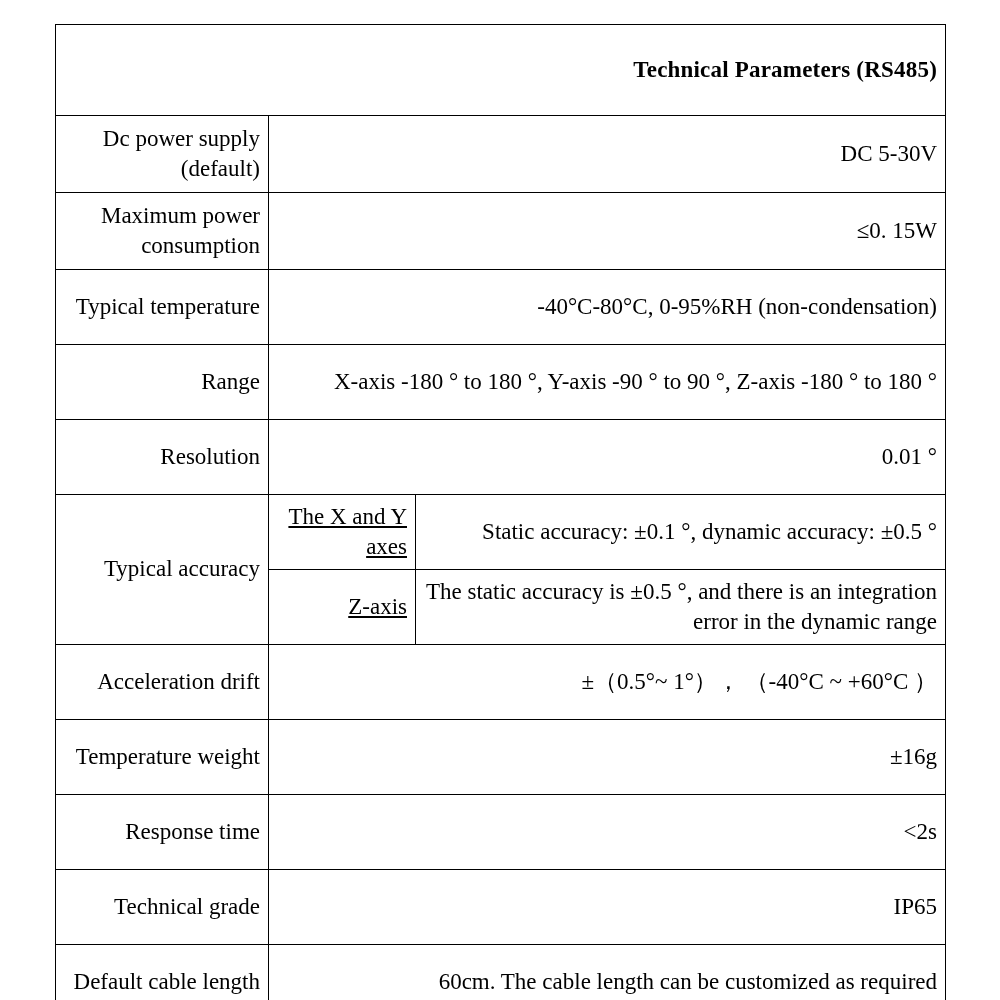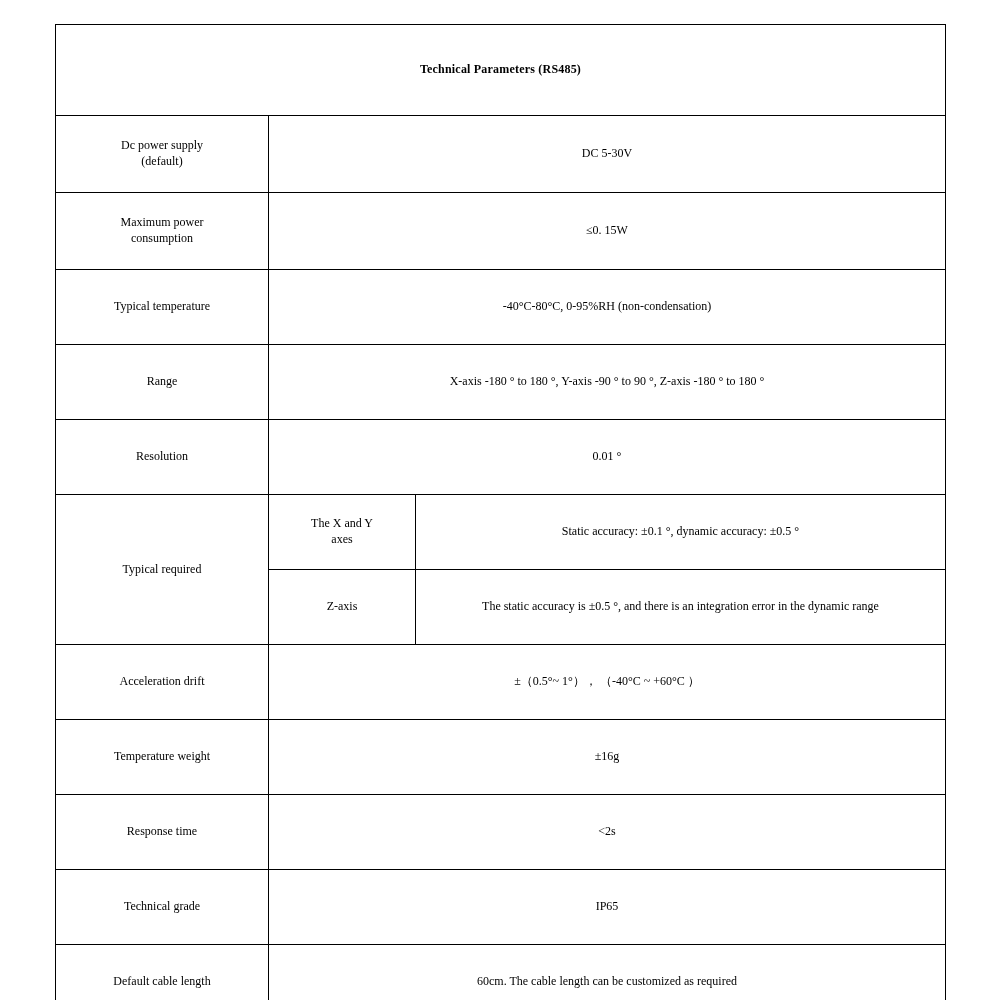--- a/index.html
+++ b/index.html
@@ -24,38 +24,39 @@
     position: absolute;
     left: 55px;
     top: 24px;
     width: 891px;
     border-collapse: collapse;
     table-layout: fixed;
     background: #ffffff;
   }
   .spec-table td {
     border: 1px solid #000000;
-    text-align: center;
+    text-align: right;
     vertical-align: middle;
     padding: 6px 8px;
-    font-size: 12px;
+    font-size: 23px;
     line-height: 1.32;
     font-family: "Liberation Serif", "DejaVu Serif", serif;
   }
   .title-cell {
     font-size: 23px;
     font-weight: bold;
     height: 78px;
     letter-spacing: 0.2px;
   }
   .label-cell {
     width: 213px;
   }
   .sub-label-cell {
     width: 147px;
+    text-decoration: underline;
   }
   .value-cell {
     padding-left: 10px;
     padding-right: 10px;
     margin-left: 40px;
   }
   .r-tall { height: 64px; }
   .r-std  { height: 62px; }
   .r-acc1 { height: 62px; }
   .r-acc2 { height: 62px; }
@@ -102,21 +103,21 @@
         <td class="label-cell r-std">Range</td>
         <td class="value-cell r-std" colspan="2">X-axis -180 ° to 180 °, Y-axis -90 ° to 90 °, Z-axis -180 ° to 180 °</td>
       </tr>
 
       <tr>
         <td class="label-cell r-std">Resolution</td>
         <td class="value-cell r-std" colspan="2">0.01 °</td>
       </tr>
 
       <tr>
-        <td class="label-cell" rowspan="2">Typical required</td>
+        <td class="label-cell" rowspan="2">Typical accuracy</td>
         <td class="sub-label-cell r-acc1">
           <span>The X and Y</span><br>
           <span>axes</span>
         </td>
         <td class="value-cell r-acc1">Static accuracy: ±0.1 °, dynamic accuracy: ±0.5 °</td>
       </tr>
 
       <tr>
         <td class="sub-label-cell r-acc2">Z-axis</td>
         <td class="value-cell r-acc2">The static accuracy is ±0.5 °, and there is an integration error in the dynamic range</td>

